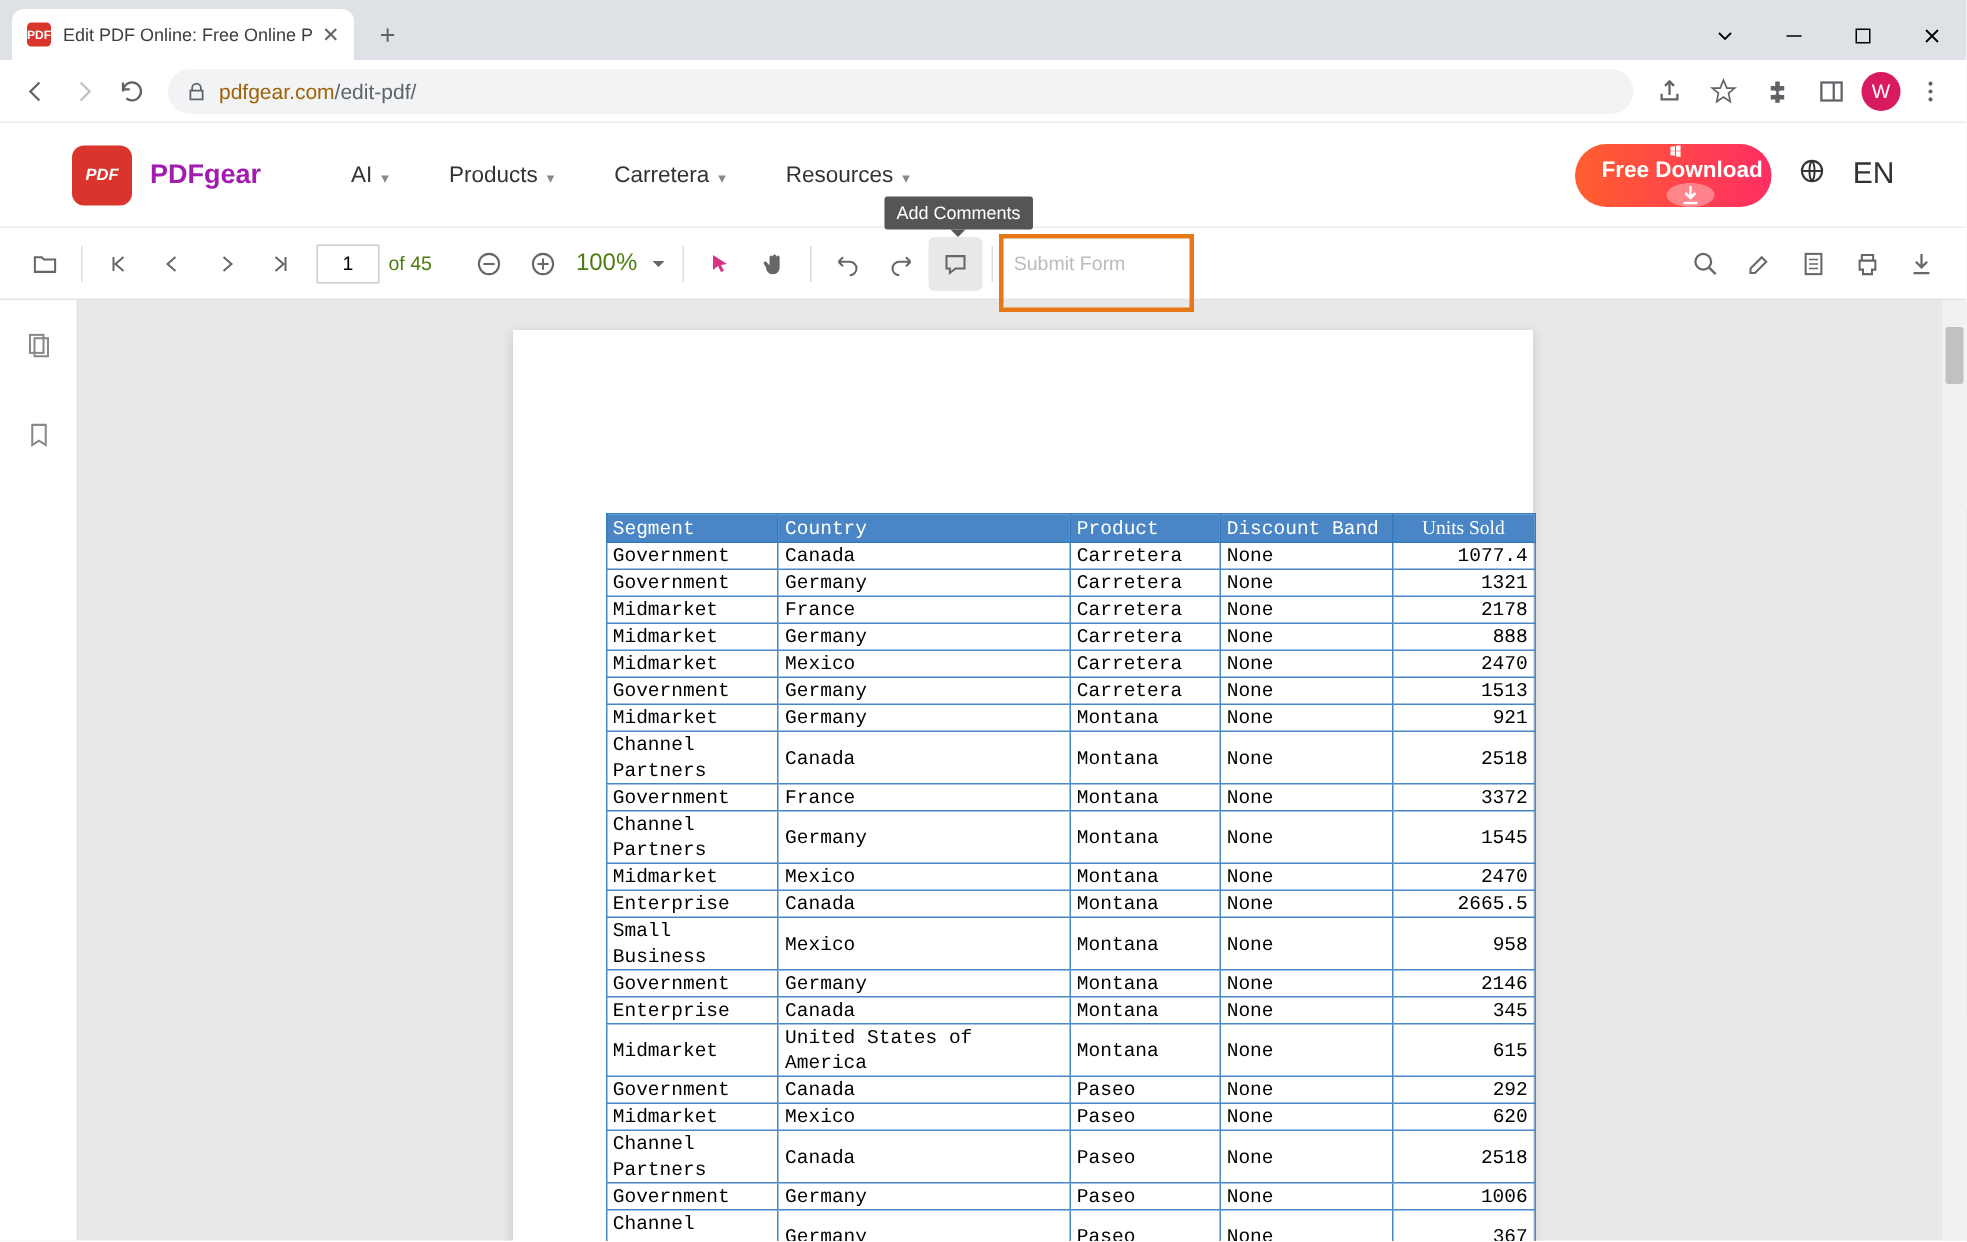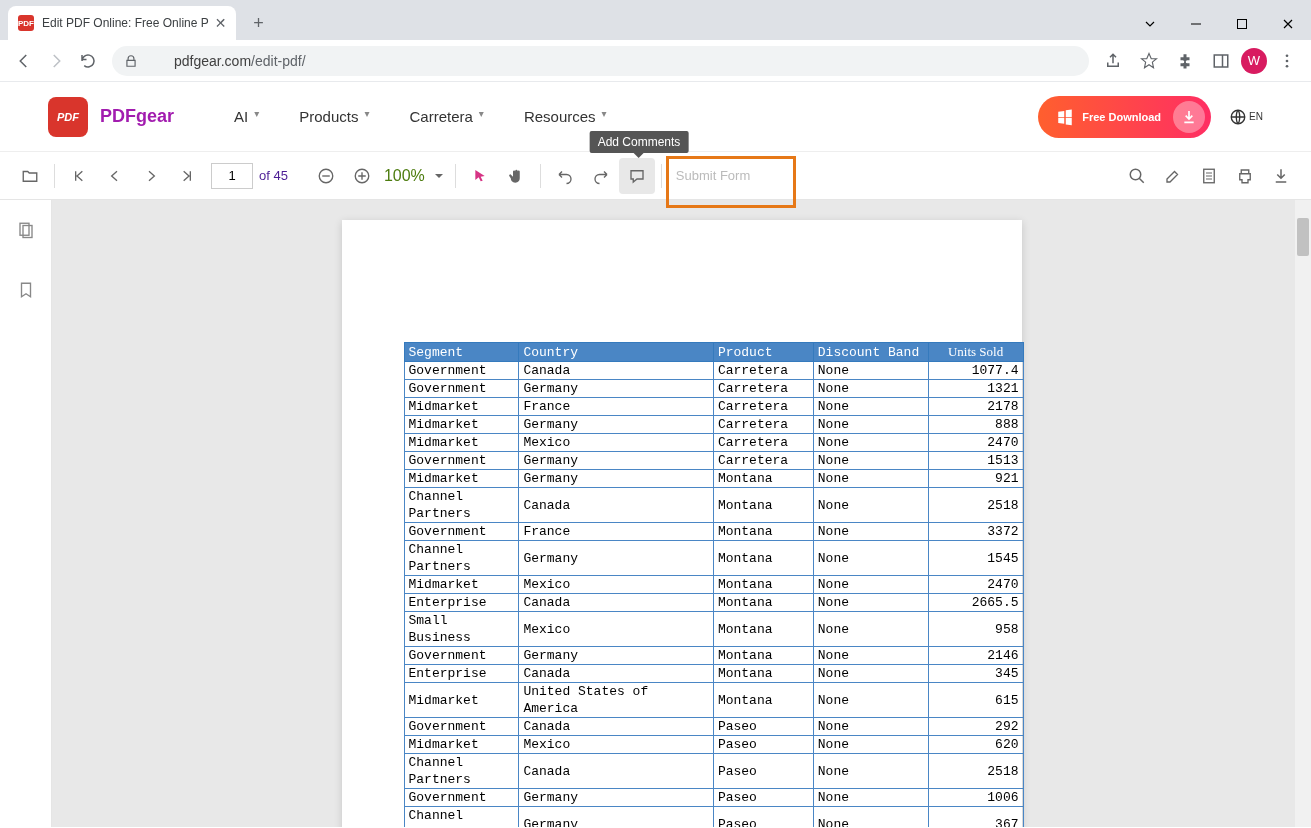--- a/index.html
+++ b/index.html
@@ -16,42 +16,42 @@
   .window-controls div { width: 46px; display: flex; align-items: center; justify-content: center; color: #000; }
   .window-controls svg { width: 12px; height: 12px; }
 
   
   .addr-row { height: 42px; background: #fff; display: flex; align-items: center; padding: 0 8px; border-bottom: 1px solid #e8eaed; }
   .nav-btn { width: 32px; height: 32px; display: flex; align-items: center; justify-content: center; color: #5f6368; cursor: pointer; }
   .nav-btn.disabled { color: #bdc1c6; }
   .addr-bar { flex: 1; height: 30px; background: #f1f3f4; border-radius: 15px; display: flex; align-items: center; padding: 0 12px; margin: 0 8px; }
   .lock-icon { width: 14px; height: 14px; color: #5f6368; margin-right: 8px; }
   .url-text { font-size: 14px; color: #202124; }
-  .url-text .domain { color: #404040; margin-left: 28px; }
+  .url-text .domain { color: #a16207; }
   .url-text .path { color: #5f6368; }
   .addr-right { display: flex; align-items: center; gap: 4px; }
   .addr-icon { width: 32px; height: 32px; display: flex; align-items: center; justify-content: center; color: #5f6368; cursor: pointer; }
   .avatar { width: 26px; height: 26px; border-radius: 50%; background: #d81b60; color: #fff; display: flex; align-items: center; justify-content: center; font-size: 13px; font-weight: 500; }
 
   
   .site-header { height: 70px; background: #fff; display: flex; align-items: center; padding: 0 48px; border-bottom: 1px solid #eee; position: relative; }
   .logo-box { width: 40px; height: 40px; background: #d9352c; border-radius: 8px; display: flex; align-items: center; justify-content: center; color: #fff; font-size: 11px; font-weight: bold; margin-right: 12px; font-style: italic;}
   .logo-text { font-size: 18px; font-weight: 700; color: #a21caf; margin-right: 40px; }
-  .menu-item { display: flex; align-items: flex-start; padding: 0 20px; font-size: 15px; color: #333; cursor: pointer; }
+  .menu-item { display: flex; align-items: flex-end; padding: 0 20px; font-size: 15px; color: #333; cursor: pointer; }
   .chev { margin-left: 6px; color: #888; font-size: 10px; }
-  .download-btn { margin-left: auto; background: linear-gradient(90deg, #ff5f2e, #ff2e63); color: #fff; height: 42px; border-radius: 21px; display: flex; align-items: center; padding: 0 6px 0 18px; font-size: 11px; font-weight: 600; cursor: pointer; }
+  .download-btn { margin-left: auto; background: linear-gradient(90deg, #ff5f2e, #ff2e63); color: #fff; height: 42px; border-radius: 21px; display: flex; align-items: center; padding: 0 6px 0 18px; font-size: 15px; font-weight: 600; cursor: pointer; flex-direction: column; }
   .download-btn .dl-circle { width: 32px; height: 32px; border-radius: 50%; background: rgba(255,255,255,0.35); display: flex; align-items: center; justify-content: center; margin-left: 12px; }
-  .lang-btn { margin-left: 18px; display: flex; align-items: center; gap: 2px; font-size: 10px; color: #333; cursor: pointer; }
+  .lang-btn { margin-left: 18px; display: flex; gap: 18px; font-size: 20px; color: #333; cursor: pointer; }
 
   
   .pdf-toolbar { height: 48px; background: #fff; display: flex; align-items: center; padding: 0 12px; border-bottom: 1px solid #e5e5e5; position: relative; }
   .tb-btn { width: 36px; height: 36px; display: flex; align-items: center; justify-content: center; color: #666; cursor: pointer; border-radius: 4px; }
   .tb-sep { width: 1px; height: 24px; background: #ddd; margin: 0 6px; }
   .page-input { width: 42px; height: 26px; border: 1px solid #ccc; text-align: center; font-size: 13px; margin: 0 6px; }
-  .page-total { font-size: 13px; color: #4c1d95; }
+  .page-total { font-size: 13px; color: #4d7c0f; }
   .zoom-label { font-size: 16px; color: #4d7c0f; margin: 0 4px; }
   .pointer-icon svg { color: #d63384; }
   .tb-btn.active { background: #e8e8e8; }
   .submit-form { font-size: 13px; color: #bbb; margin-left: 8px; }
   .tb-right { margin-left: auto; display: flex; align-items: center; }
 
   .highlight-box { position: absolute; border: 3px solid #e67817; pointer-events: none; left: 666px; top: 4px; width: 130px; height: 52px; z-index: 15; }
   .highlight-box::before { content: ''; position: absolute; inset: -2px; }
   .tooltip-wrap { position: absolute; top: -27px; left: 56%; transform: translateX(-50%); text-align: center; }
   .tooltip { background: #555; color: #fff; font-size: 12px; padding: 4px 8px; border-radius: 2px; white-space: nowrap; }

